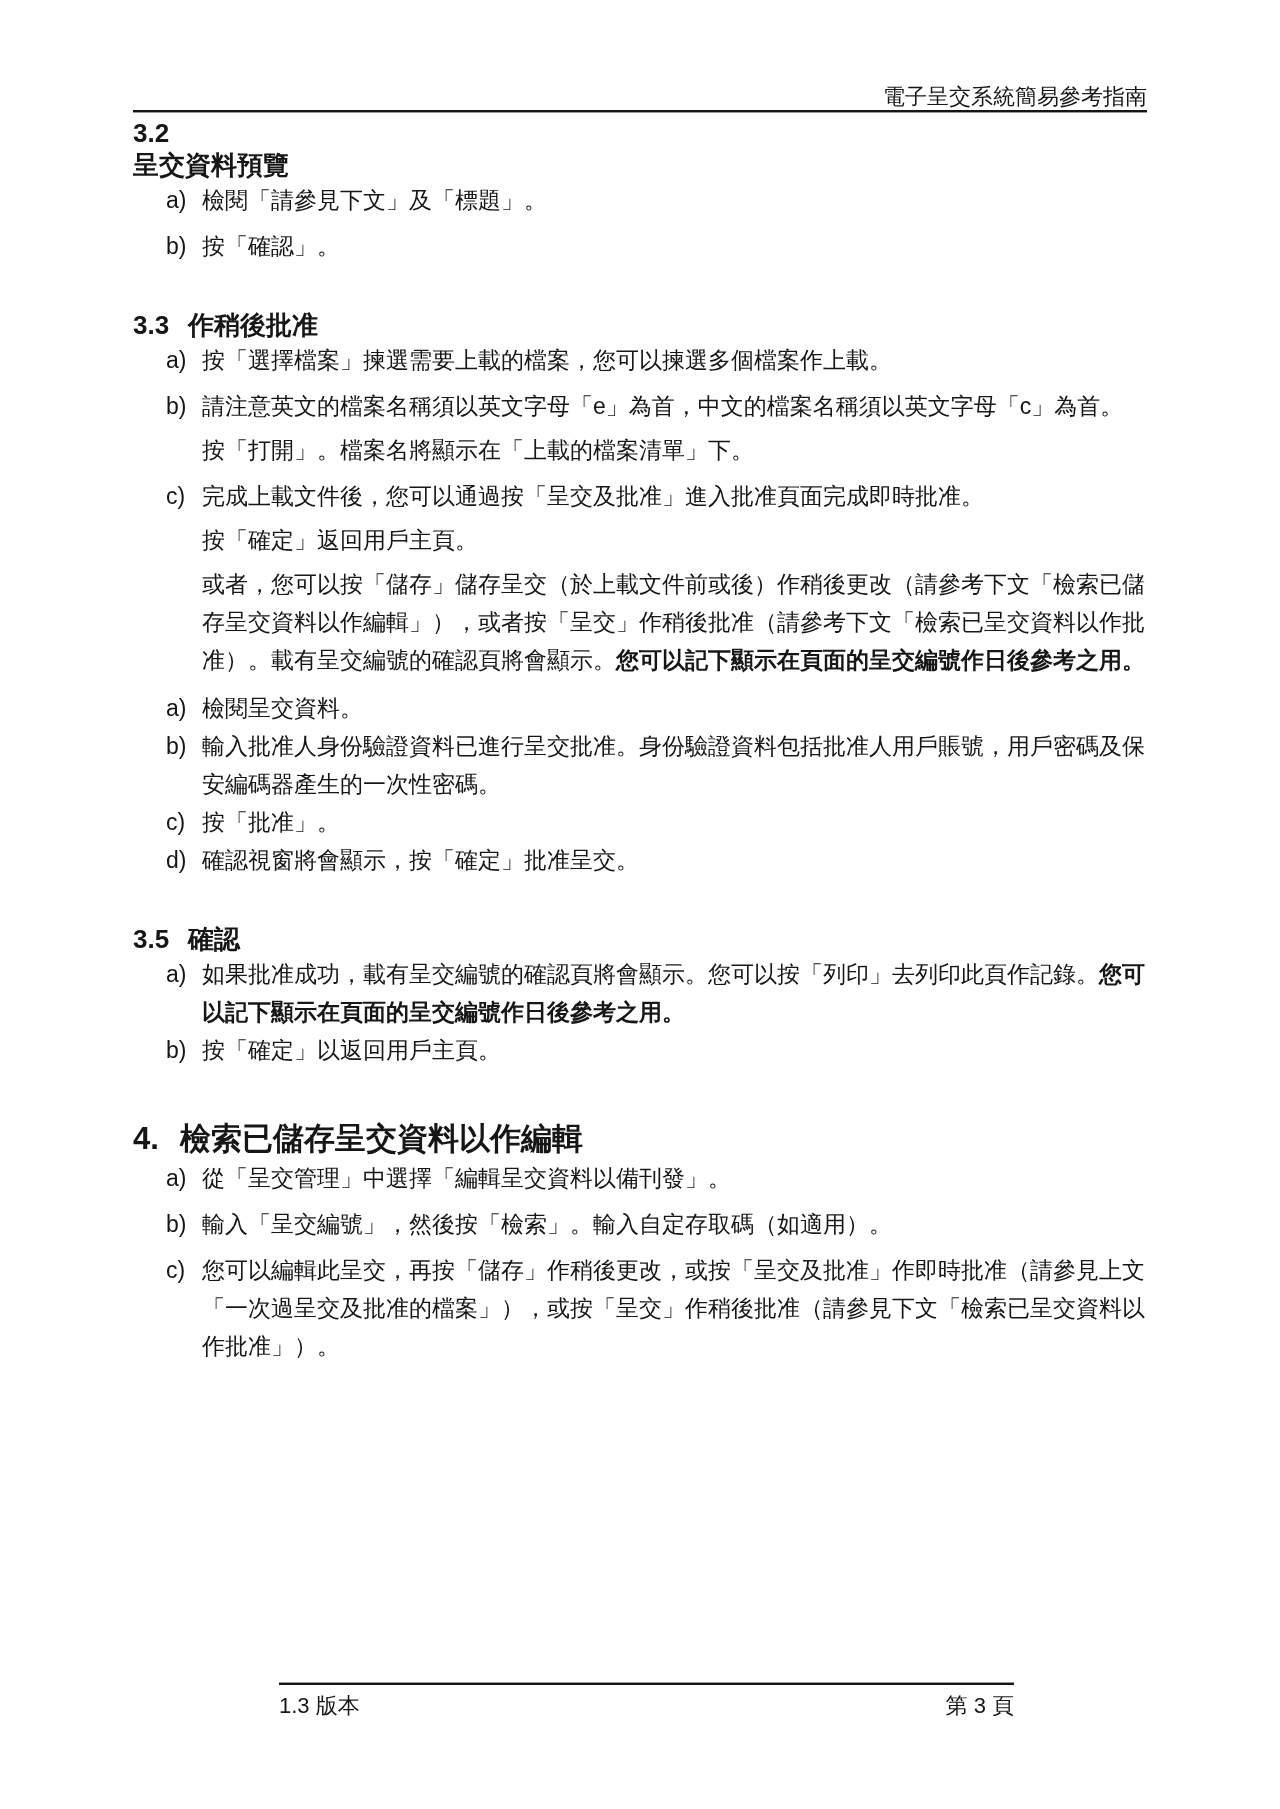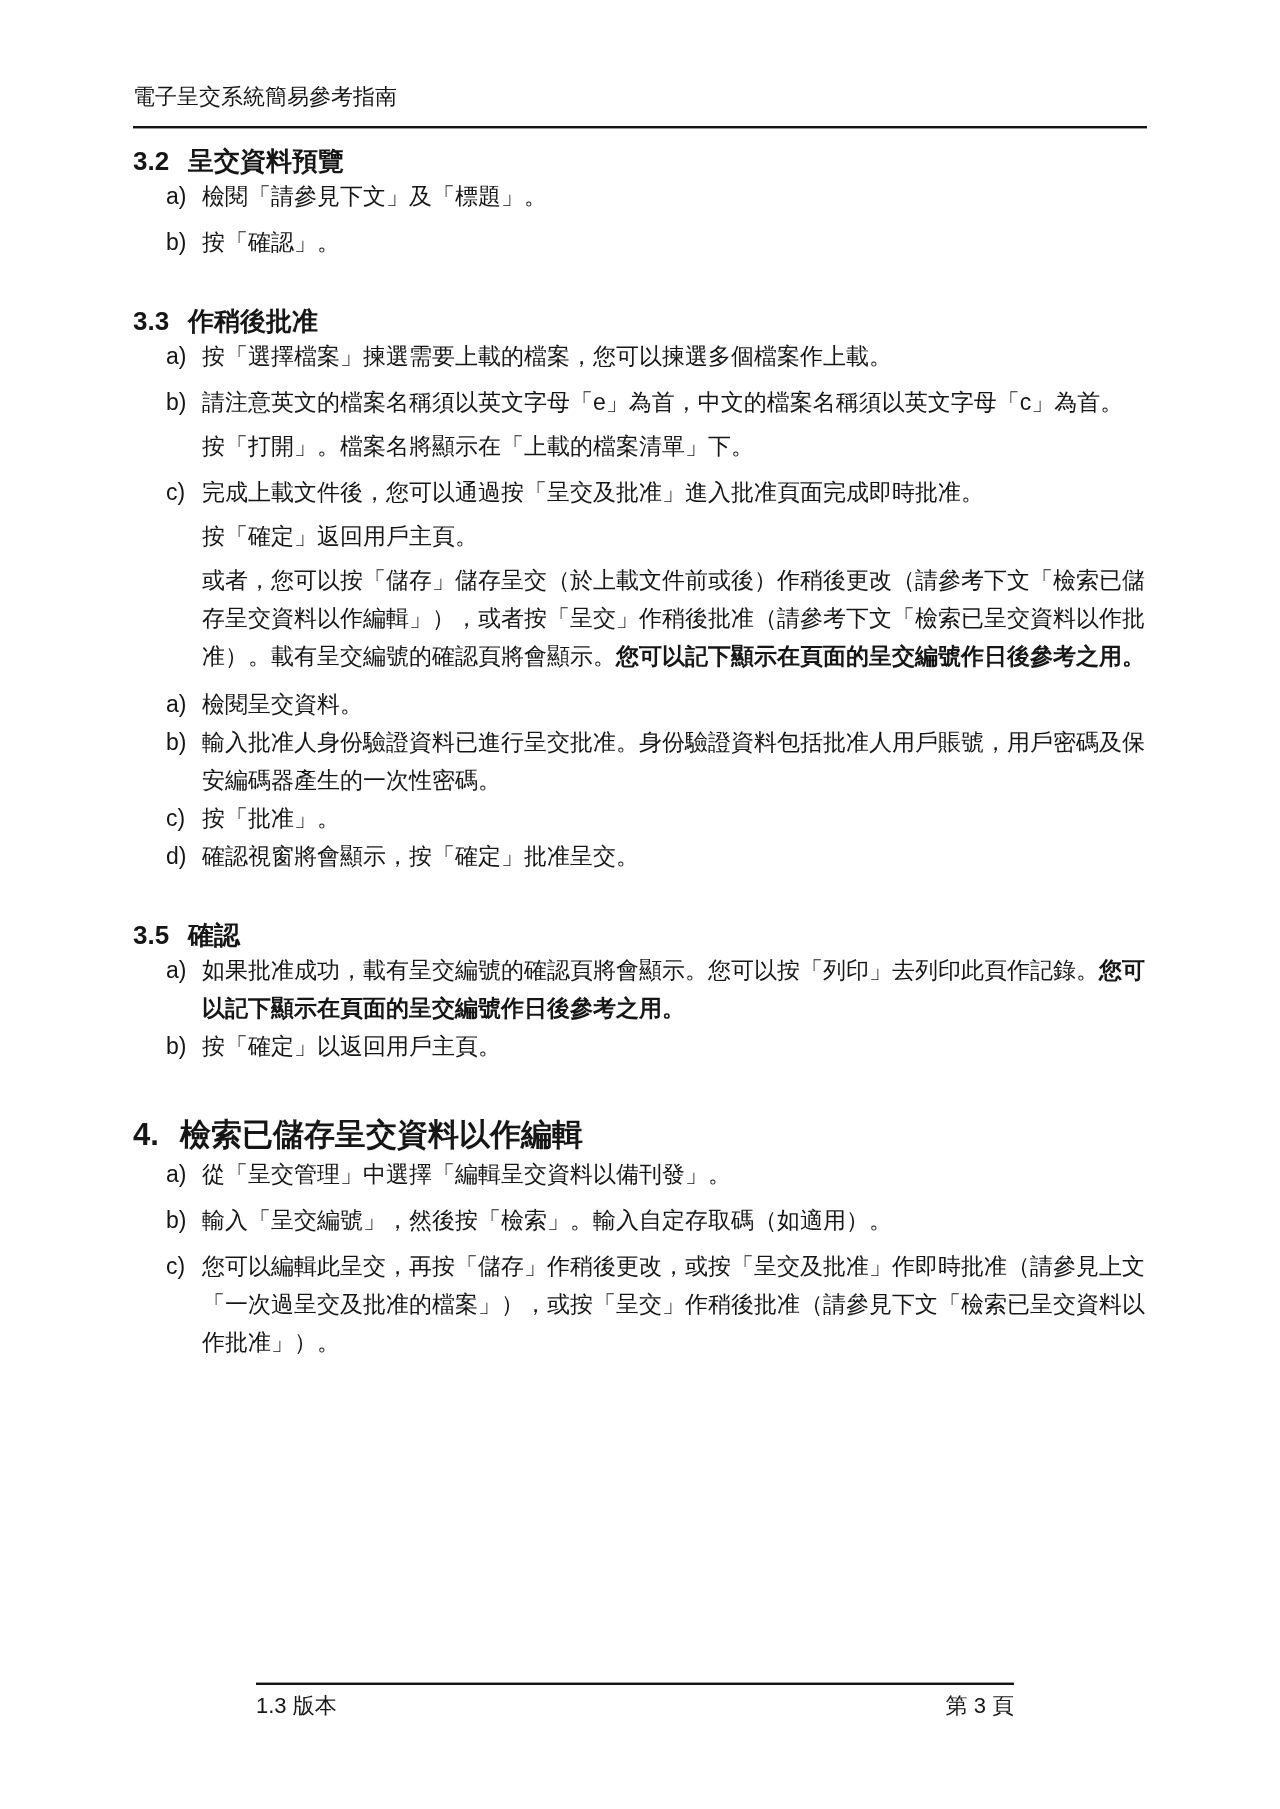--- a/index.html
+++ b/index.html
@@ -11,52 +11,51 @@
     font-family: "Liberation Sans", "DejaVu Sans", sans-serif;
     position: relative;
     overflow: hidden;
   }
   .page { position: absolute; inset: 0; }
 
   .header, .content, .footer { margin: 0 133px; }
 
   .header-title {
     padding-top: 84px;
-    text-align: left;
+    text-align: right;
     font-size: 22px;
     line-height: 26px;
-    margin-bottom: 16px;
   }
   .rule {
     height: 2px;
     background: #141414;
     border-bottom: 1px solid #9a9a9a;
   }
 
   .sec { }
   .h2, .h1 { display: flex; font-weight: bold; }
   .h2 { font-size: 26px; line-height: 32px; margin: 44px 0 0 0; }
   .h1 { font-size: 31px; line-height: 40px; margin: 50px 0 0 0; }
   .h2 .sec-num { width: 55px; flex: none; }
   .h1 .sec-num { width: 47px; flex: none; }
-  .sec:first-of-type .h2 { margin-top: 16px; }
+  .sec:first-of-type .h2 { margin-top: 4px; flex-direction: column; }
 
   .item { display: flex; font-size: 23px; line-height: 38px; }
   .item .label { width: 36px; flex: none; margin-left: 33px; }
   .item .body { flex: 1; max-width: 945px; }
   .item p { margin: 0; }
   .item p + p { margin-top: 6px; }
   .b { font-weight: bold; }
 
   .sec .item:first-of-type { margin-top: 14px; }
   .sec.wide .item + .item { margin-top: 8px; }
   .sec.compact .item + .item { margin-top: 0; }
   .sec.compact .item:first-of-type { margin-top: 10px; }
 
-  .footer { position: absolute; top: 1682px; left: 123px; right: 133px; }
+  .footer { position: absolute; top: 1682px; left: 146px; right: 133px; }
   .footer-rule {
     height: 2px;
     background: #141414;
     border-top: 1px solid #9a9a9a;
   }
   .footer-row {
     display: flex;
     justify-content: space-between;
     font-size: 22px;
     line-height: 26px;

